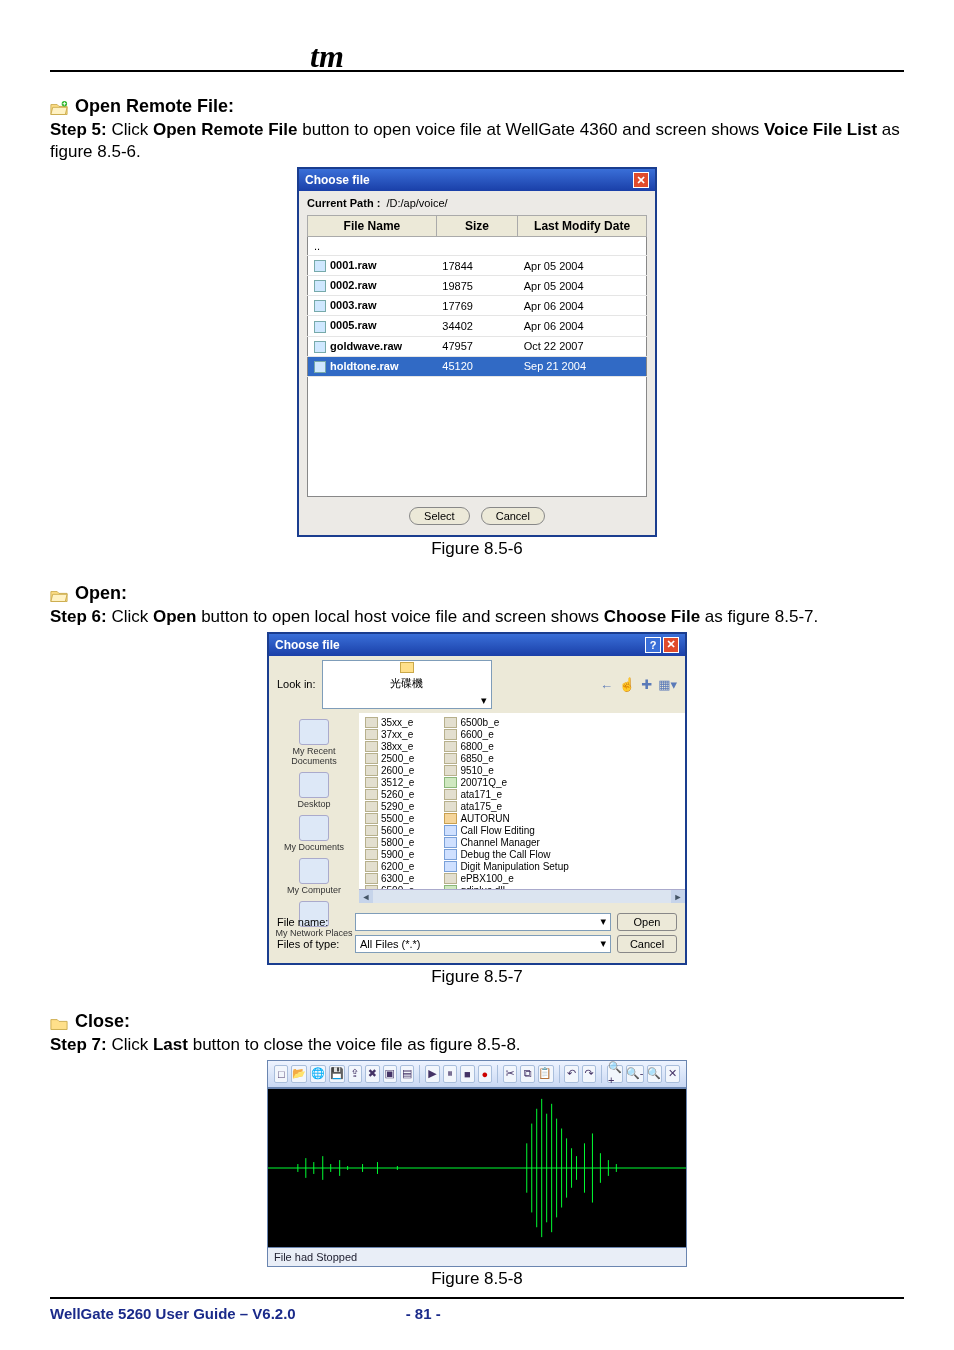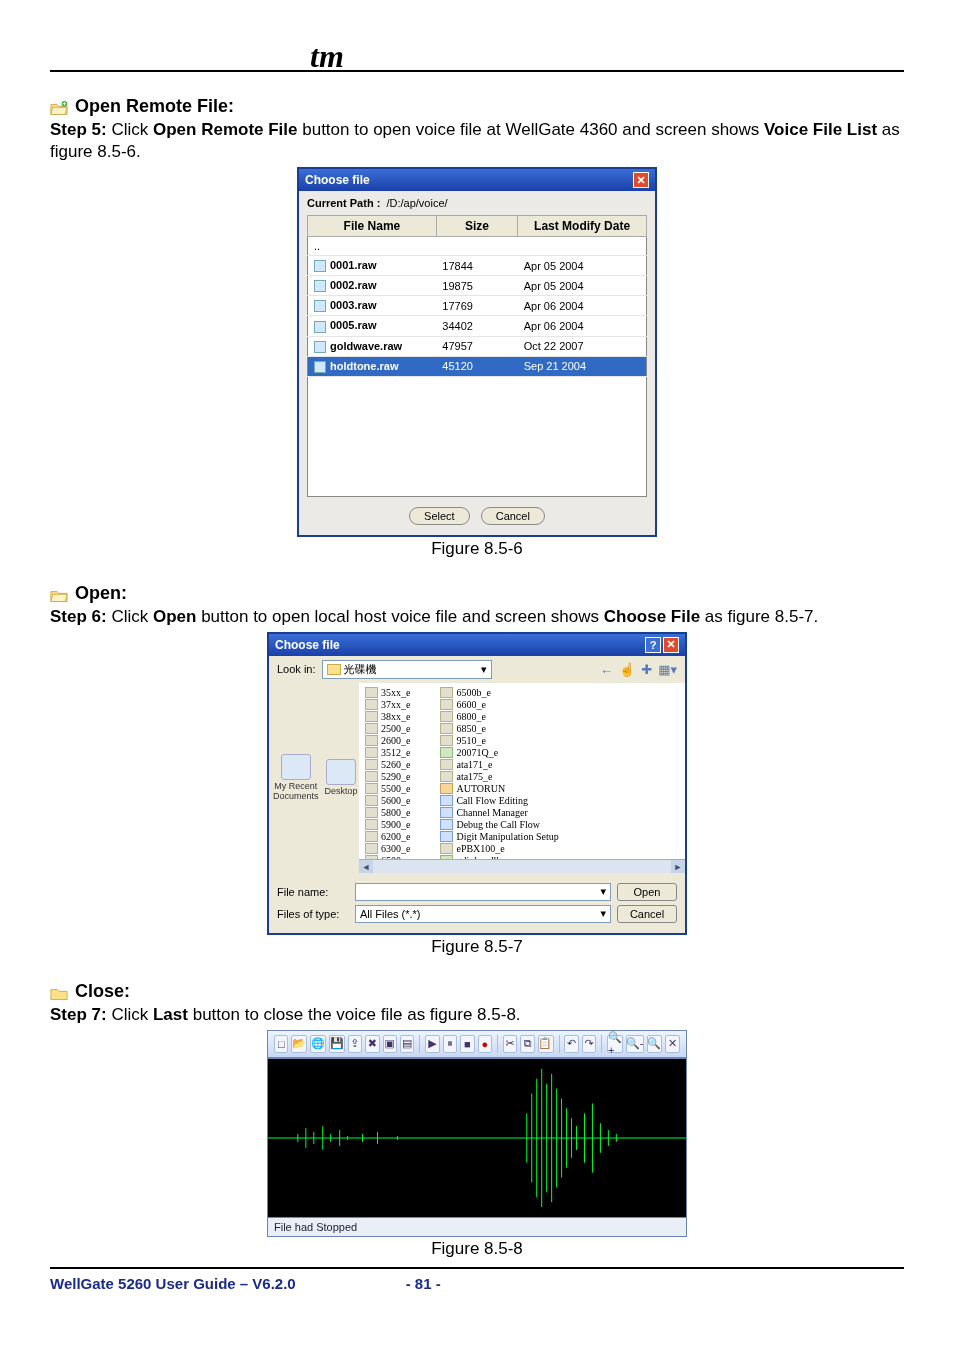--- a/index.html
+++ b/index.html
@@ -88,44 +88,44 @@
     font-weight: bold; font-size: 11px; border: 1px solid #fff;
   }
   .tb-help { background: #3a6fd8; }
   .tb-close { background: #e04b2c; }
   .dlg2-toolbar {
     background: #ece9d8; padding: 4px 8px; display: flex;
     align-items: center; gap: 6px; font-size: 11px;
   }
   .lookin-field {
     background: #fff; border: 1px solid #7f9db9; padding: 1px 4px;
-    display: inline-flex; align-items: center; gap: 3px; width: 170px;
+    display: inline-flex; align-items: center; gap: 3px; width: 170px; flex-direction: column;
   }
   .folder-ic {
     display: inline-block; width: 14px; height: 11px;
     background: #ffe08a; border: 1px solid #caa94a;
   }
   .nav-icons { margin-left: auto; display: flex; gap: 6px; color: #5a7ab8; font-size: 13px; }
   .dlg2-body { display: flex; height: 190px; }
   .places {
     width: 90px; background: #ece9d8; padding: 6px 4px;
-    display: flex; flex-direction: row; gap: 6px; align-items: center;
+    display: flex; flex-direction: column; gap: 6px; align-items: center;
     font-size: 9px; text-align: center; color: #333;
   }
   .place { display: flex; flex-direction: column; align-items: center; gap: 1px; }
   .place-ic {
     width: 30px; height: 26px; border: 1px solid #aac; background: #dde8f7;
     border-radius: 3px;
   }
   .filepane {
     flex: 1; background: #fff; padding: 4px 6px; overflow: hidden;
     display: flex; gap: 30px; position: relative;
   }
   .filecol { display: flex; flex-direction: column; gap: 1px; font-size: 10px; }
-  .fileitem { display: flex; align-items: center; gap: 3px; white-space: nowrap; font-family: Liberation Serif, serif; }
+  .fileitem { display: flex; align-items: center; gap: 3px; white-space: nowrap; }
   .fi { width: 13px; height: 11px; background: #e3dfcf; border: 1px solid #b7b08c; }
   .fi.blue { background: #cfe0ff; border-color: #7aa0d8; }
   .fi.green { background: #cfe8c0; border-color: #8bb77a; }
   .fi.orange { background: #f5d59a; border-color: #c8a050; }
   .scroll-strip {
     position: absolute; bottom: 0; left: 0; right: 0; height: 14px;
     background: #dbe4f0; border-top: 1px solid #aac;
   }
   .scroll-left, .scroll-right {
     position: absolute; top: 0; width: 14px; height: 14px;

